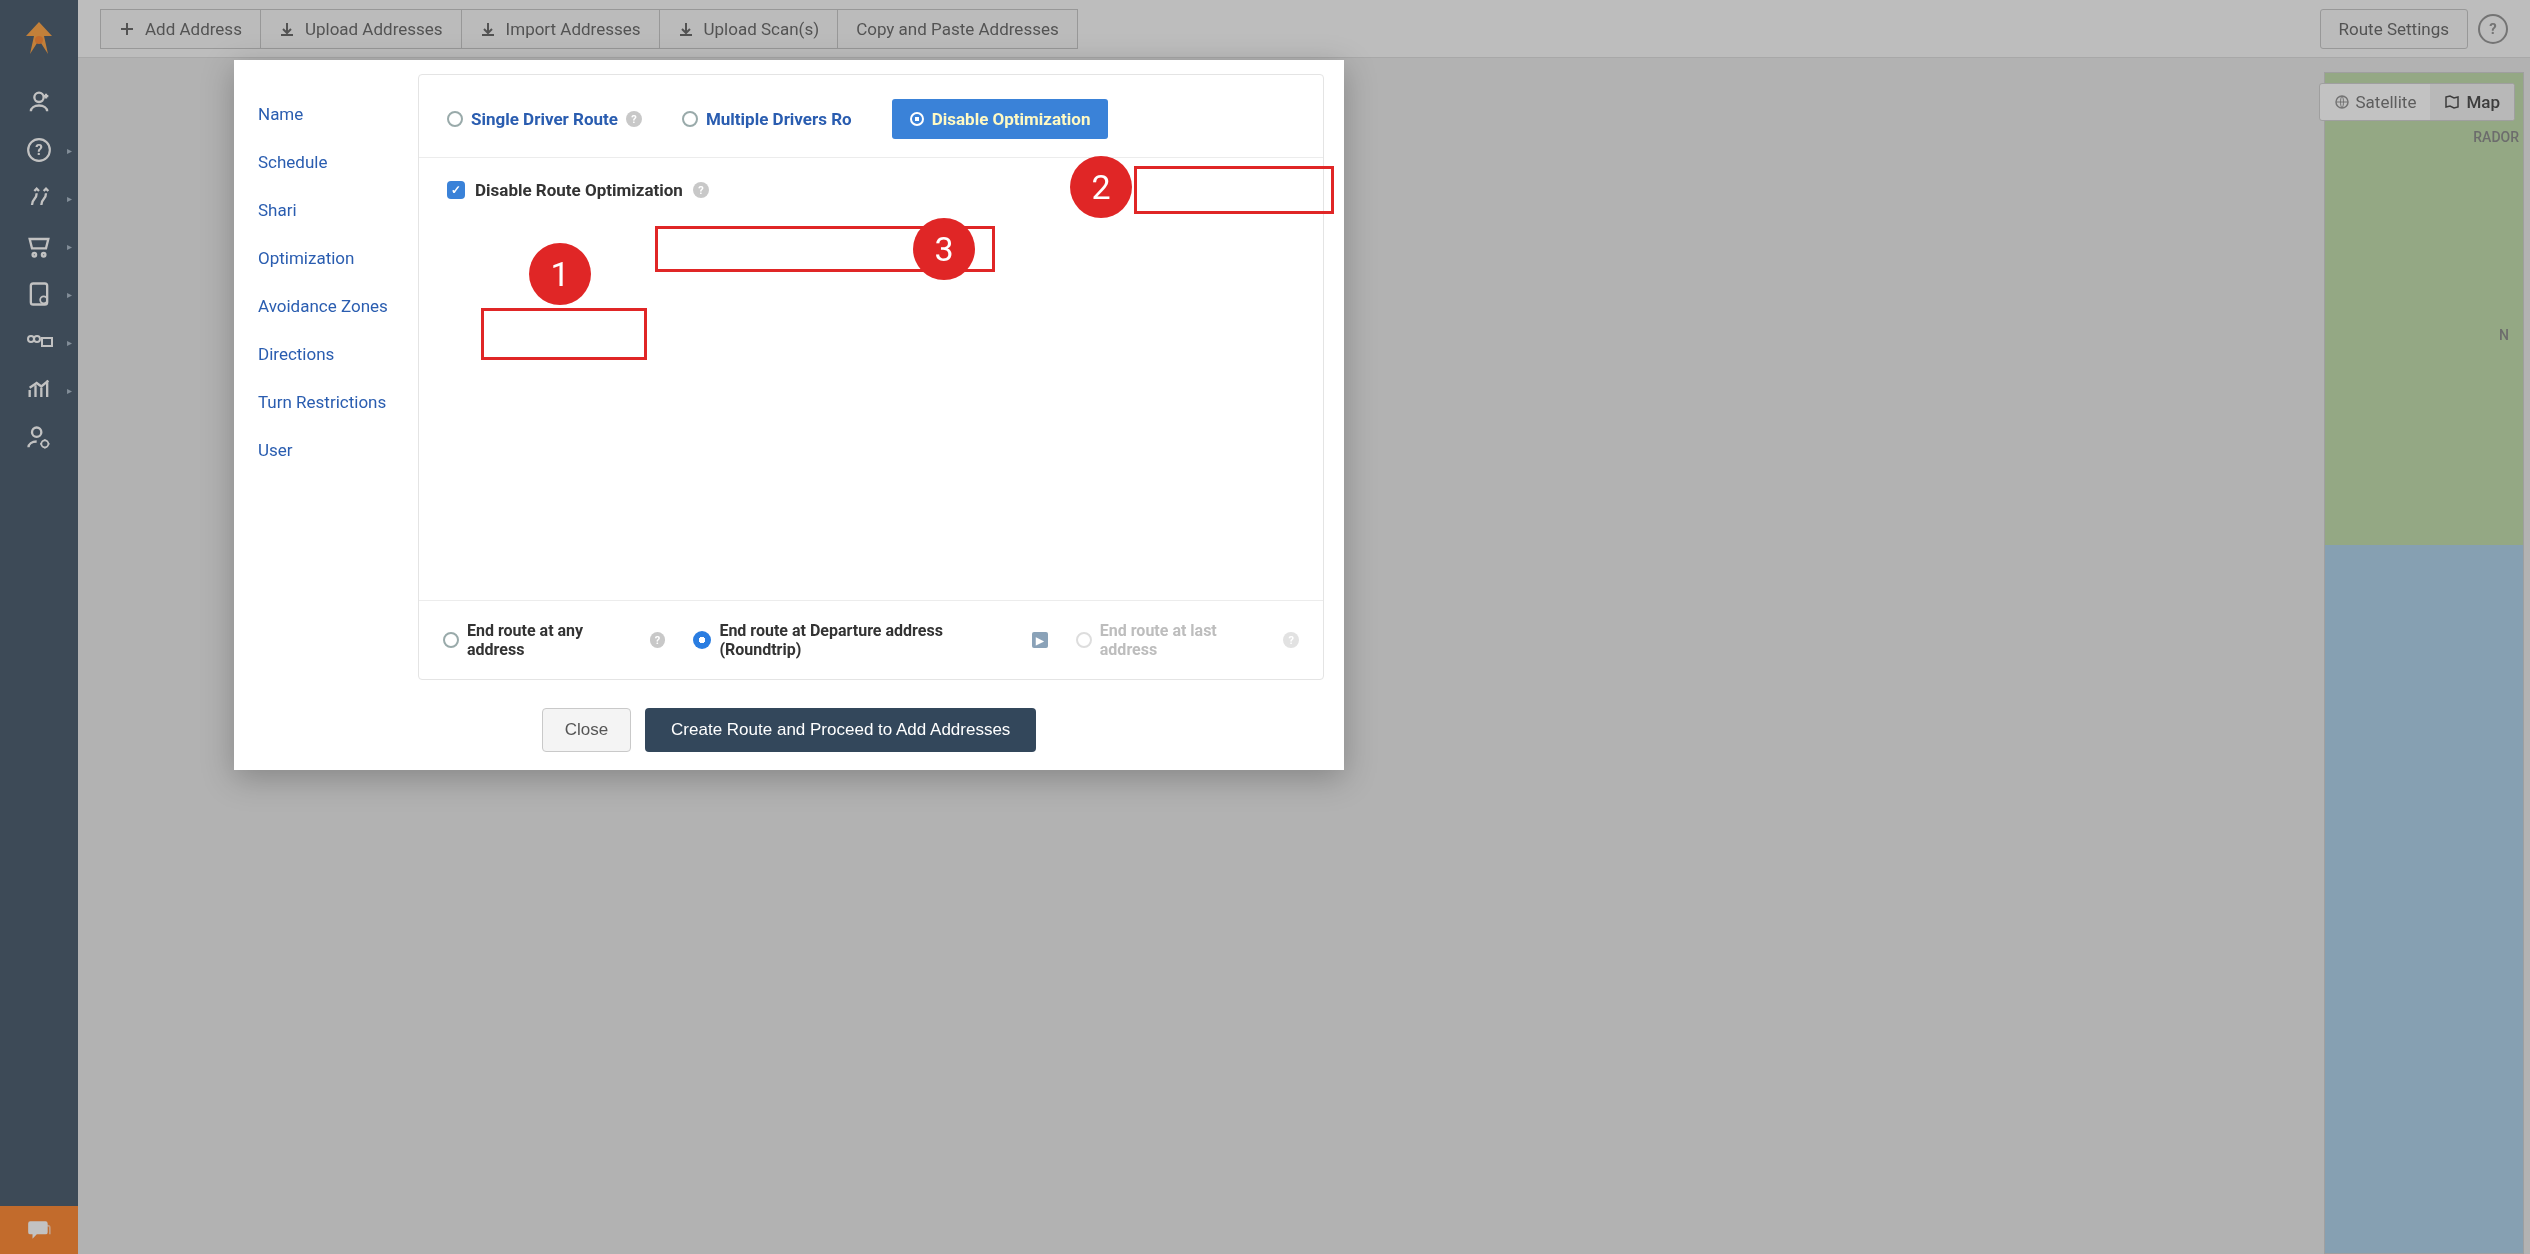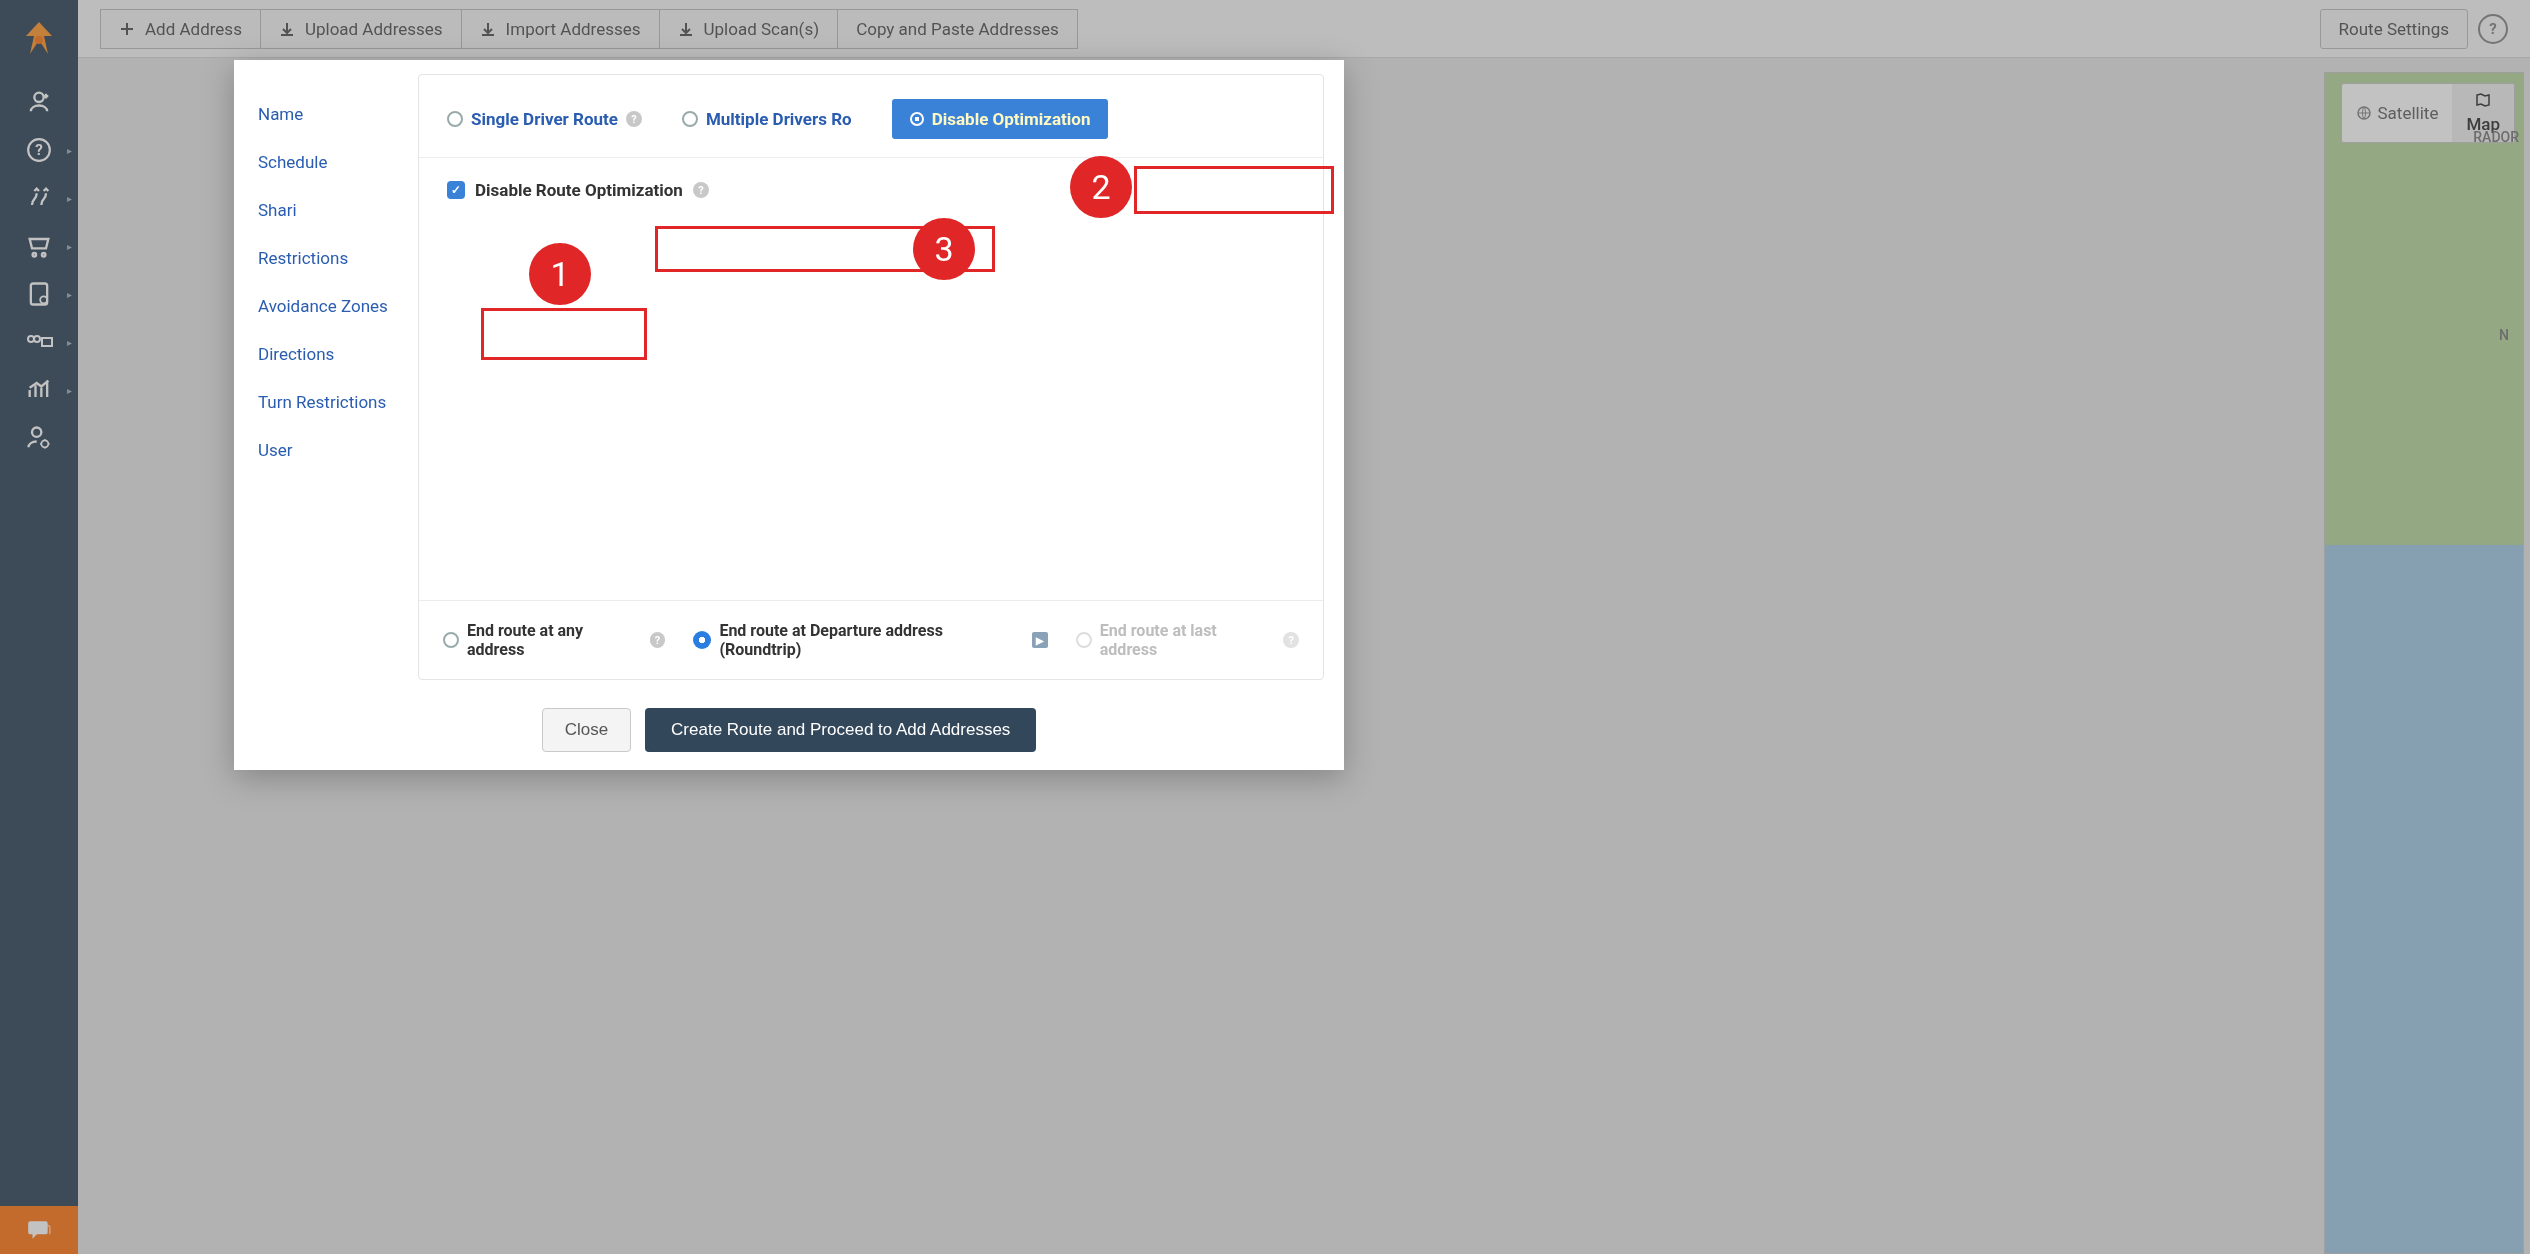--- a/index.html
+++ b/index.html
@@ -111,21 +111,21 @@
     overflow: hidden;
     z-index: 2;
   }
   .map-toggle div {
     padding: 8px 14px;
     display: flex; align-items: center; gap: 6px;
     font-size: 17px;
     cursor: pointer;
   }
   .map-toggle .sat { color: #666; }
-  .map-toggle .mapv { background: #f0f0f0; color: #333; font-weight: 500; flex-direction: column; }
+  .map-toggle .mapv { background: #f0f0f0; color: #333; font-weight: 500; }
   .map-label {
     position: absolute;
     top: 52px; right: 4px;
     color: #7c7c7c; font-size: 14px; font-weight: 500;
     z-index: 2;
   }
 
   
   .overlay {
     position: absolute;
@@ -400,21 +400,21 @@
 </div>
 
 <div class="overlay"></div>
 
 <div class="modal">
   <div class="modal-body">
     <div class="modal-nav">
       <span class="modal-nav-item">Name</span>
       <span class="modal-nav-item">Schedule</span>
       <span class="modal-nav-item">Shari</span>
-      <span class="modal-nav-item">Restrictions</span>
+      <span class="modal-nav-item">Optimization</span>
       <span class="modal-nav-item">Avoidance Zones</span>
       <span class="modal-nav-item">Directions</span>
       <span class="modal-nav-item">Turn Restrictions</span>
       <span class="modal-nav-item">User</span>
     </div>
     <div class="modal-content">
       <div class="tabs-row">
         <div class="tab-option">
           <span class="radio-circ"></span>
           <span>Single Driver Route</span>

